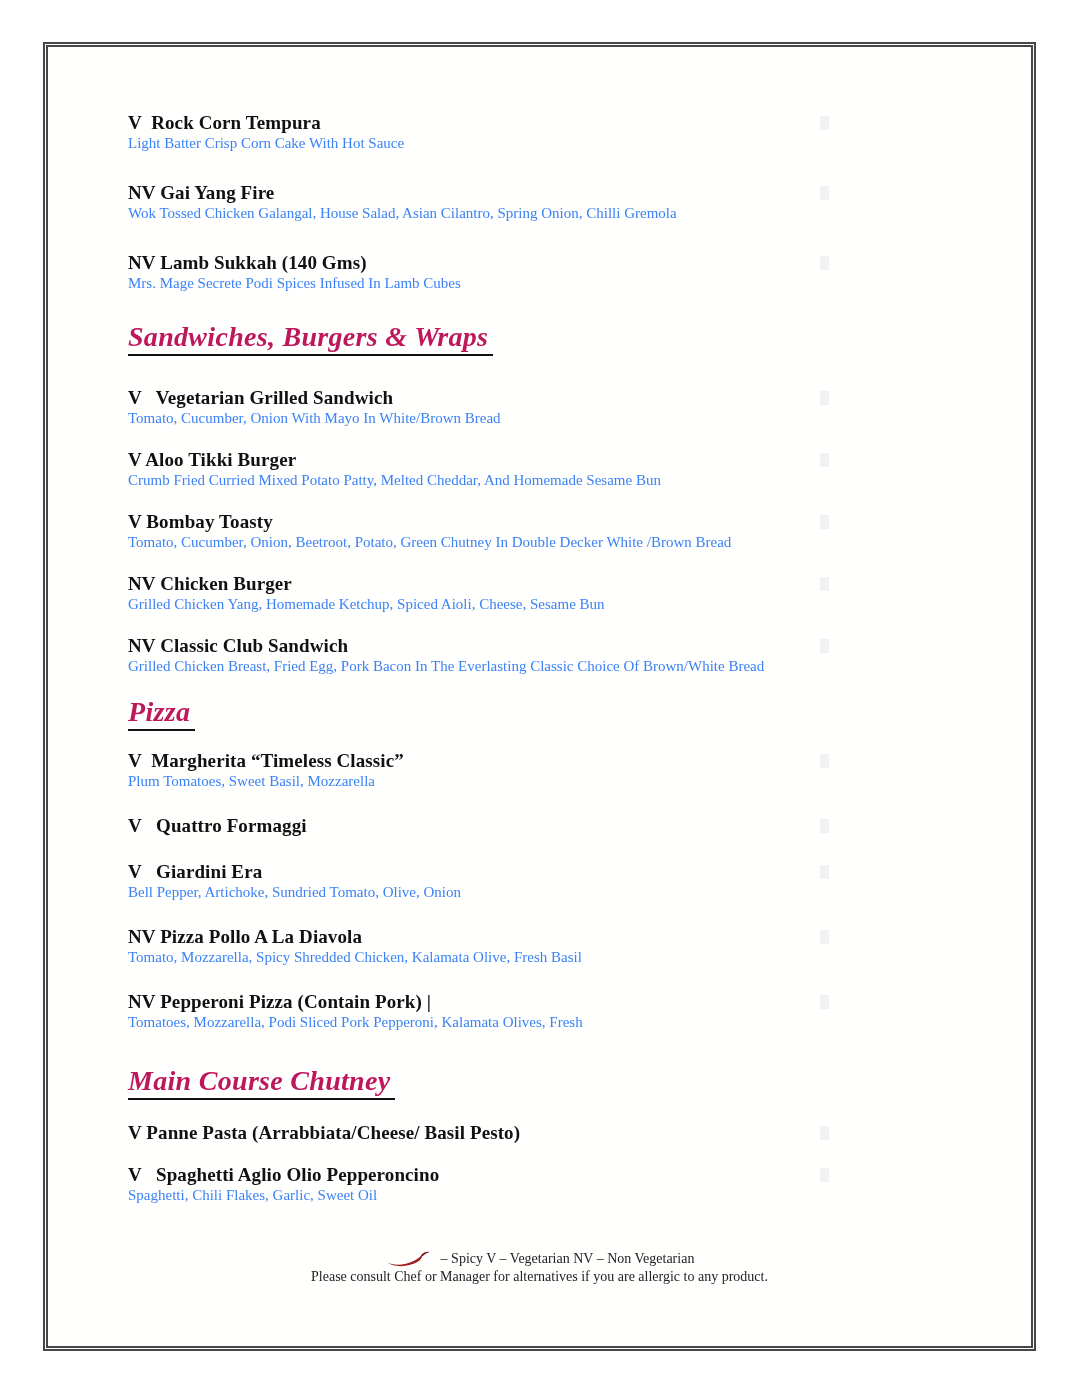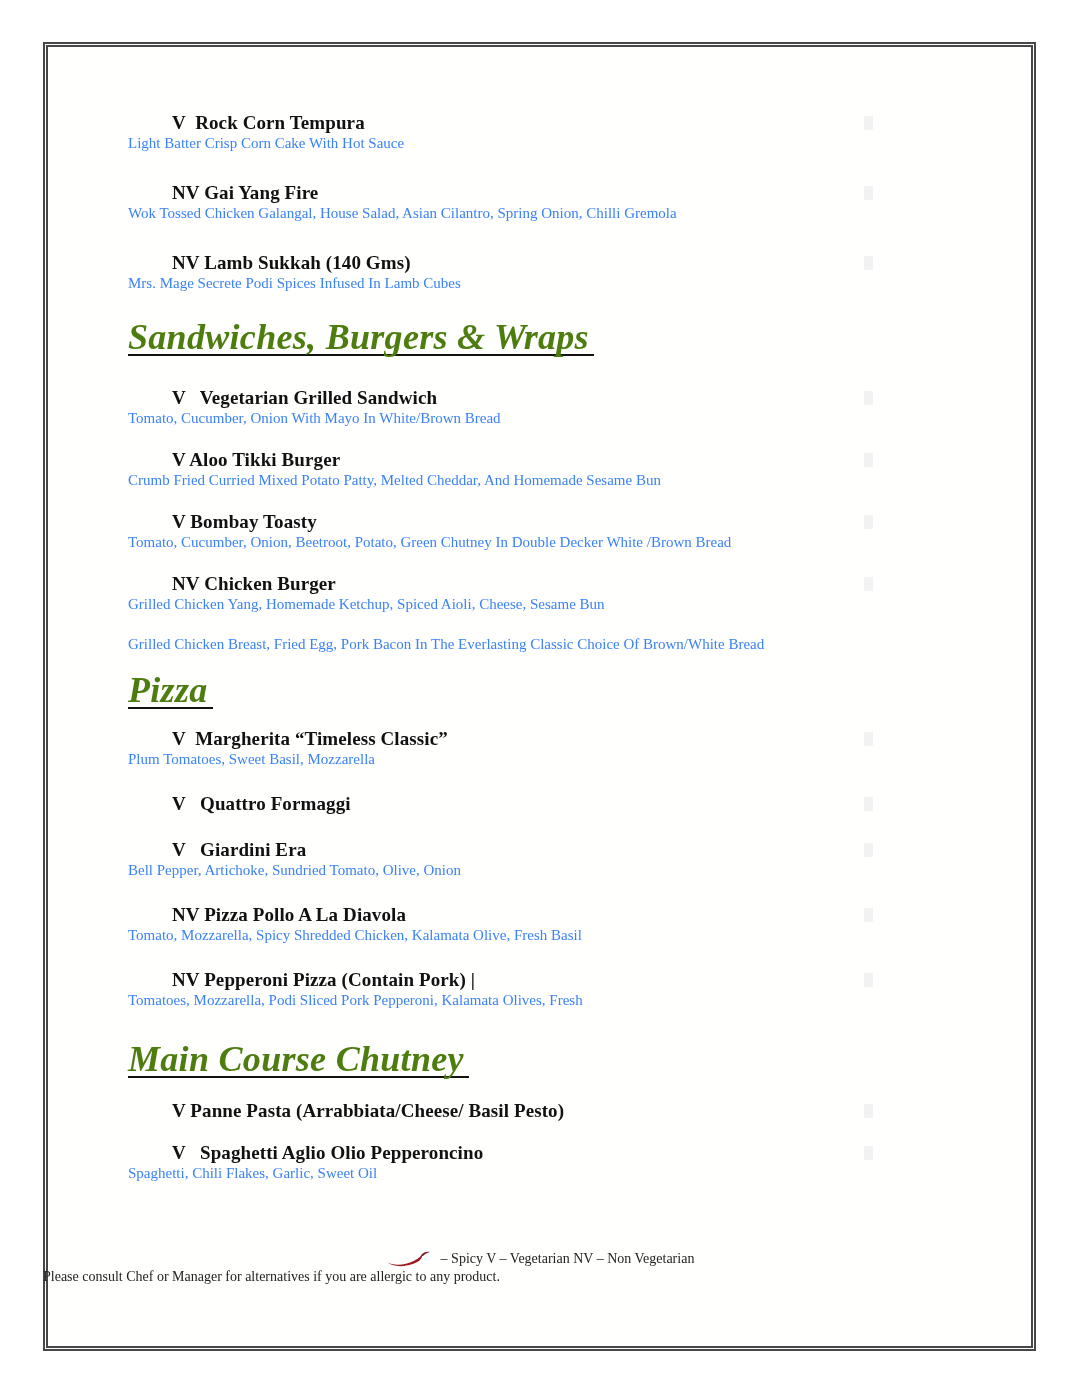--- a/index.html
+++ b/index.html
@@ -24,39 +24,38 @@
     width: 790px;
   }
   .item-name {
     font-size: 19px;
     font-weight: bold;
     line-height: 22px;
     color: #111111;
     letter-spacing: 0.1px;
     white-space: pre-wrap;
     position: relative;
-    margin-left: 44px;
   }
   .item-desc {
     font-size: 15px;
     line-height: 19px;
     color: #3b82f6;
     white-space: pre-wrap;
   }
   .menu-item { margin-bottom: 21px; }
   .sec-0 .menu-item { margin-bottom: 29px; }
   .sec-1 .menu-item { margin-bottom: 21px; }
   .sec-2 .menu-item { margin-bottom: 24px; }
   .sec-3 .menu-item { margin-bottom: 20px; }
   .section-heading {
-    font-size: 36px;
+    font-size: 28px;
     font-weight: bold;
     font-style: italic;
     line-height: 30px;
-    color: #4d7c0f;
+    color: #be185d;
     letter-spacing: 0.3px;
   }
   .section-heading > span {
     display: inline-block;
     border-bottom: 2.5px solid #121212;
     padding-bottom: 2px;
     padding-right: 5px;
   }
   .sec-1 .section-heading { margin: 27px 0 31px 0; }
   .sec-2 .section-heading { margin: 20px 0 19px 0; }
@@ -65,21 +64,21 @@
   .price-ghost {
     position: absolute;
     left: 692px; top: 4px;
     width: 9px; height: 14px;
     background: #f2f2f2;
   }
   .menu-footer {
     position: absolute;
     left: 43px; top: 1249px;
     width: 993px;
-    text-align: left;
+    text-align: center;
     font-size: 14px;
     line-height: 17px;
     color: #222222;
   }
   .legend-line {
     display: flex;
     align-items: center;
     justify-content: center;
     gap: 10px;
   }
@@ -117,20 +116,21 @@
       </div>
       <div class="menu-item">
         <div class="item-name">V Bombay Toasty<span class="price-ghost"></span></div>
         <div class="item-desc">Tomato, Cucumber, Onion, Beetroot, Potato, Green Chutney In Double Decker White /Brown Bread</div>
       </div>
       <div class="menu-item">
         <div class="item-name">NV Chicken Burger<span class="price-ghost"></span></div>
         <div class="item-desc">Grilled Chicken Yang, Homemade Ketchup, Spiced Aioli, Cheese, Sesame Bun</div>
       </div>
       <div class="menu-item">
+        <div class="item-name">NV Classic Club Sandwich<span class="price-ghost"></span></div>
         <div class="item-desc">Grilled Chicken Breast, Fried Egg, Pork Bacon In The Everlasting Classic Choice Of Brown/White Bread</div>
       </div>
     </div>
     <div class="menu-section sec-2">
       <div class="section-heading"><span>Pizza</span></div>
       <div class="menu-item">
         <div class="item-name">V  Margherita “Timeless Classic”<span class="price-ghost"></span></div>
         <div class="item-desc">Plum Tomatoes, Sweet Basil, Mozzarella</div>
       </div>
       <div class="menu-item">

